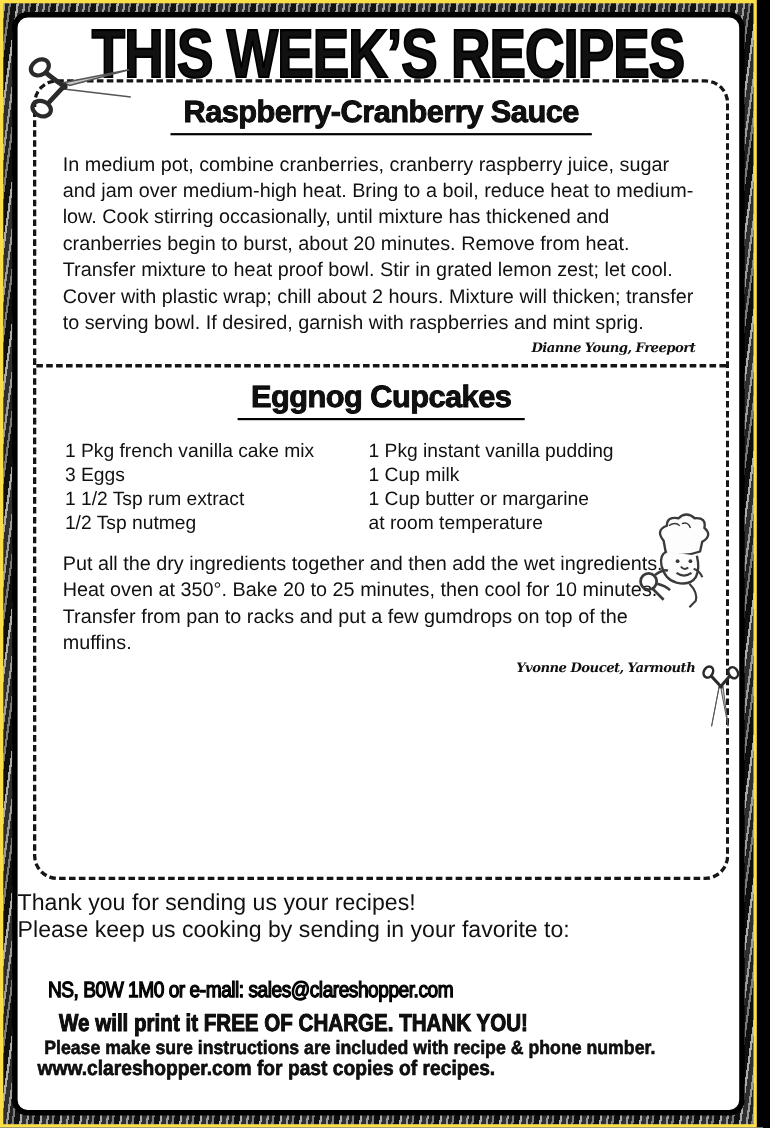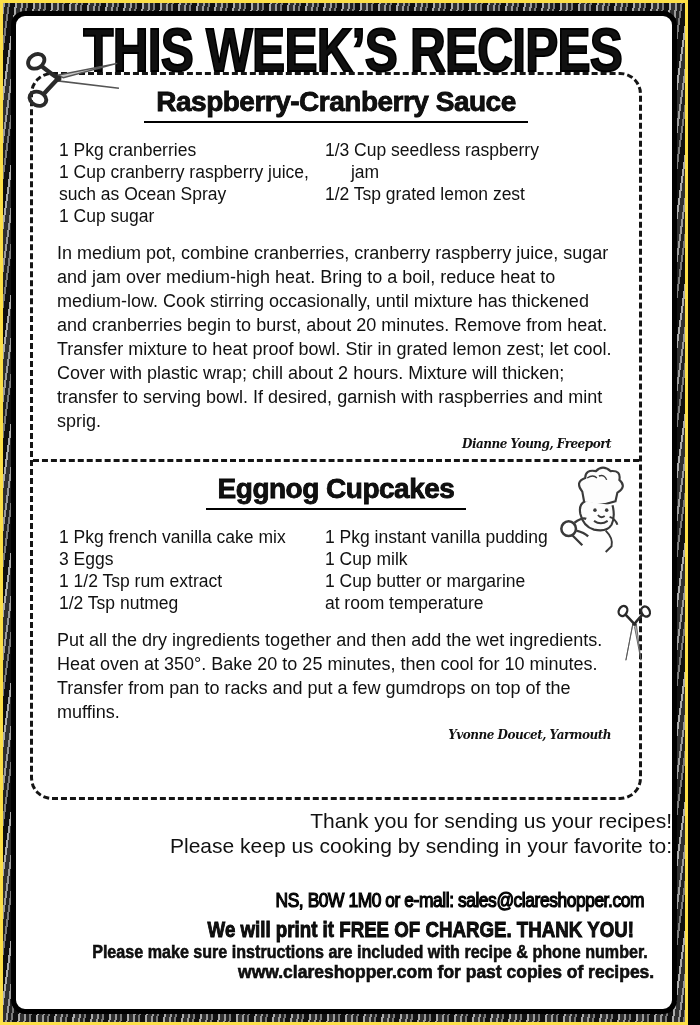--- a/index.html
+++ b/index.html
@@ -31,21 +31,21 @@
     margin:2px 0 0; text-align:center;
     font-size:62px; line-height:64px; font-weight:bold; white-space:nowrap;
   }
   .squeezeX {
     display:inline-block; transform:scaleX(0.80); transform-origin:center;
     letter-spacing:-1px; -webkit-text-stroke:2px #000;
   }
 
   
   .clip-box {
-    position:absolute; top:56px; left:14px; right:30px; height:728px;
+    position:absolute; top:56px; left:14px; right:9px; height:728px;
     border:3.5px dashed #151515; border-radius:22px;
   }
   .recipe { position:relative; padding:6px 22px 0; }
   .recipe-title-row { text-align:center; margin-top:6px; }
   .recipe-title {
     display:inline-block; font-size:28px; font-weight:bold; line-height:30px;
     border-bottom:2.5px solid #000; padding:0 12px 4px;
     -webkit-text-stroke:0.8px #000; letter-spacing:-0.5px;
   }
   .ing-grid {
@@ -75,21 +75,21 @@
   .scissors-right {
     position:absolute; right:-24px; top:536px; width:58px; height:44px;
     transform:rotate(90deg); z-index:3; pointer-events:none;
   }
   .chef {
     position:absolute; top:390px; right:6px; width:78px; height:100px; z-index:2;
   }
 
   
   .footer {
-    position:absolute; top:792px; left:0; right:0; text-align:right;
+    position:absolute; top:792px; left:0; right:0; text-align:left;
   }
   .f-reg  { font-size:21px; line-height:25px; }
   .f-huge { font-size:32px; line-height:36px; font-weight:bold; margin-top:3px; white-space:nowrap; }
   .f-huge .squeeze { display:inline-block; transform:scaleX(0.80); transform-origin:center; -webkit-text-stroke:1.6px #000; letter-spacing:-1px;}
   .f-big  { font-size:20px; line-height:29px; font-weight:normal; white-space:nowrap;margin-top:28px; }
   .f-big .squeeze { display:inline-block; transform:scaleX(0.87); transform-origin:center; -webkit-text-stroke:1.2px #000; letter-spacing:-0.5px;}
   .f-med  { font-size:22px; line-height:25px; font-weight:bold; margin-top:2px; white-space:nowrap;}
   .f-med .squeeze { display:inline-block; transform:scaleX(0.85); transform-origin:center; -webkit-text-stroke:0.9px #000;}
   .f-small{ font-size:17.5px; line-height:20px; font-weight:bold; white-space:nowrap;}
   .f-small .squeeze{ display:inline-block; transform:scaleX(0.92); transform-origin:center; -webkit-text-stroke:0.5px #000;}
@@ -138,33 +138,20 @@
         <path d="M56 52 q6 2 8 8" fill="none" stroke="#3a3a3a" stroke-width="2"></path>
         <circle cx="14" cy="64" r="7.5" fill="none" stroke="#3a3a3a" stroke-width="2.6"></circle>
         <path d="M20 58 q8-6 12-4 M22 66 q8 2 12 6 M18 71 q6 6 10 10" fill="none" stroke="#3a3a3a" stroke-width="2.4"></path>
         <path d="M52 66 q8 8 6 16 l-6 6" fill="none" stroke="#3a3a3a" stroke-width="2"></path>
       </svg>
 
       <section class="recipe">
         <div class="recipe-title-row">
           <span class="recipe-title">Raspberry-Cranberry Sauce</span>
         </div>
-        <div class="ing-grid">
-          <div class="col">
-            <div class="ing-line">1 Pkg cranberries</div>
-            <div class="ing-line">1 Cup cranberry raspberry juice,</div>
-            <div class="ing-line">such as Ocean Spray</div>
-            <div class="ing-line">1 Cup sugar</div>
-          </div>
-          <div class="col">
-            <div class="ing-line">1/3 Cup seedless raspberry</div>
-            <div class="ing-line ing-indent">jam</div>
-            <div class="ing-line">1/2 Tsp grated lemon zest</div>
-          </div>
-        </div>
         <p class="instructions">In medium pot, combine cranberries, cranberry raspberry juice, sugar and jam over medium-high heat. Bring to a boil, reduce heat to medium-low. Cook stirring occasionally, until mixture has thickened and cranberries begin to burst, about 20 minutes. Remove from heat. Transfer mixture to heat proof bowl. Stir in grated lemon zest; let cool. Cover with plastic wrap; chill about 2 hours. Mixture will thicken; transfer to serving bowl. If desired, garnish with raspberries and mint sprig.</p>
         <div class="attribution">Dianne Young, Freeport</div>
       </section>
 
       <div class="divider"></div>
 
       <section class="recipe">
         <div class="recipe-title-row">
           <span class="recipe-title">Eggnog Cupcakes</span>
         </div>

